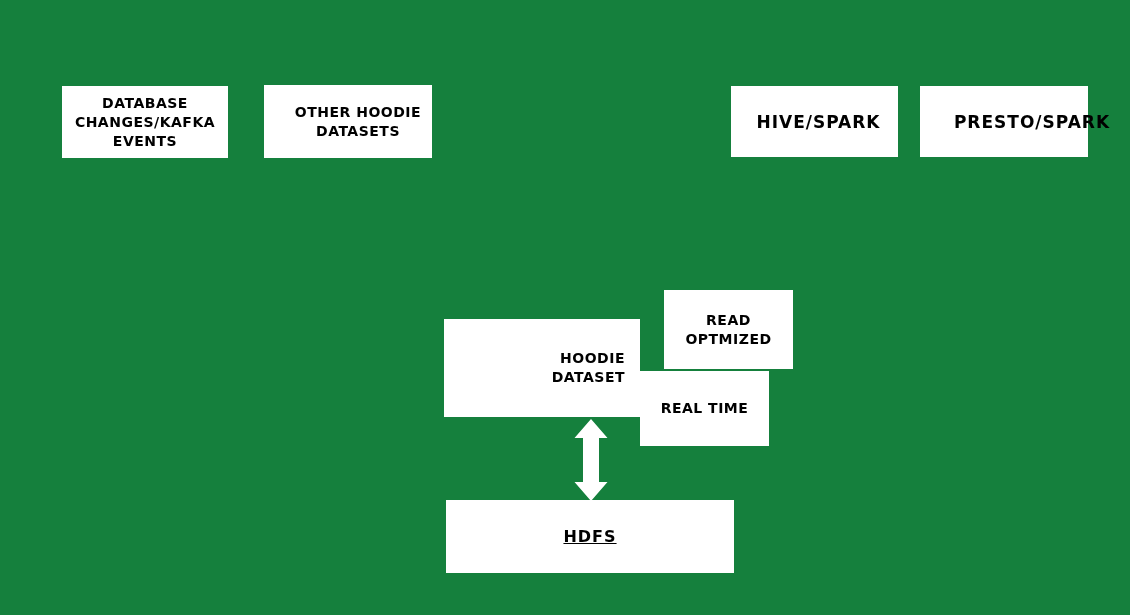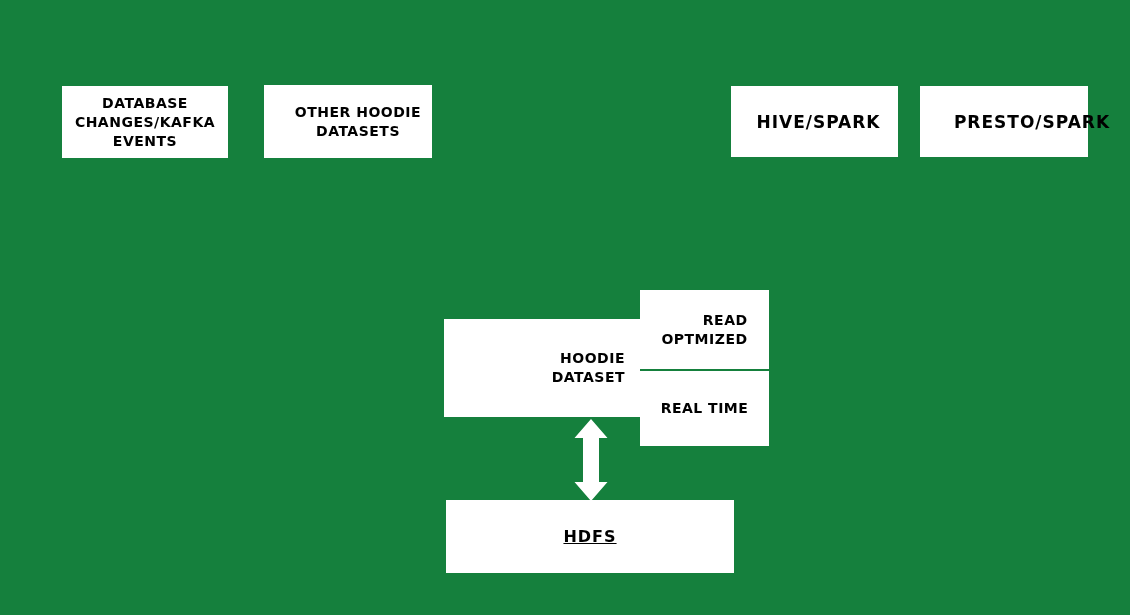--- a/index.html
+++ b/index.html
@@ -37,21 +37,21 @@
   
   .n-db     { left: 62px;  top: 86px; width: 166px; height: 72px; }
   .n-other  { left: 264px; top: 85px; width: 168px; height: 73px; padding-left: 20px; }
   
   .n-hive   { left: 731px; top: 86px; width: 167px; height: 71px; }
   .n-presto { left: 920px; top: 86px; width: 168px; height: 71px; padding-left: 48px; }
   .n-hive .label, .n-presto .label { font-size: 17px; letter-spacing: 1px; line-height: 22px; margin-left: 8px; }
   
   .n-hoodie { left: 444px; top: 319px; width: 196px; height: 98px;
               justify-content: flex-end; padding-right: 15px; text-align: right; }
-  .n-read   { left: 640px; top: 290px; width: 129px; height: 79px; text-align: right; }
+  .n-read   { left: 664px; top: 290px; width: 129px; height: 79px; }
   .n-real   { left: 640px; top: 371px; width: 129px; height: 75px; justify-content: center; }
   
   .n-hdfs   { left: 446px; top: 500px; width: 288px; height: 73px; text-decoration: underline; }
   .n-hdfs .label { font-size: 16px; letter-spacing: 1px; }
   
   .arrow-vert {
     position: absolute;
     left: 572px;
     top: 418px;
     width: 38px;

